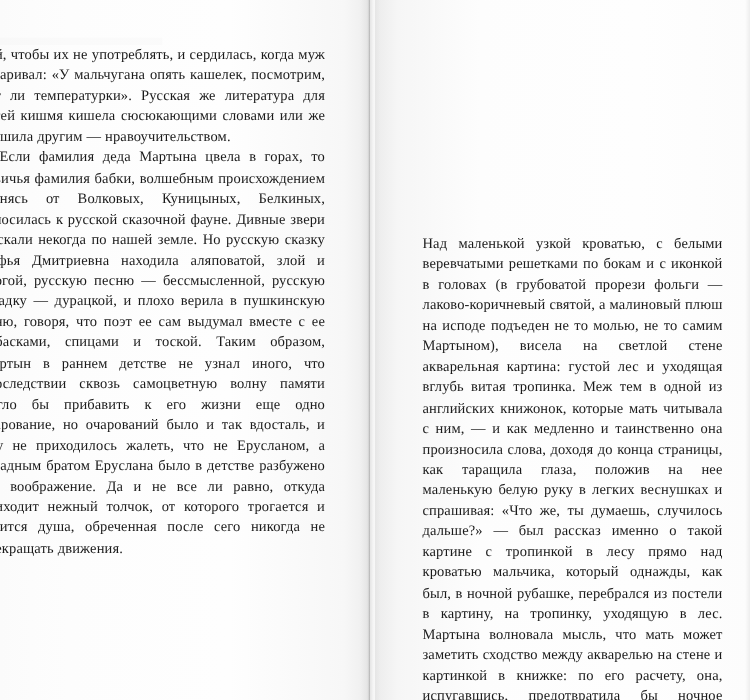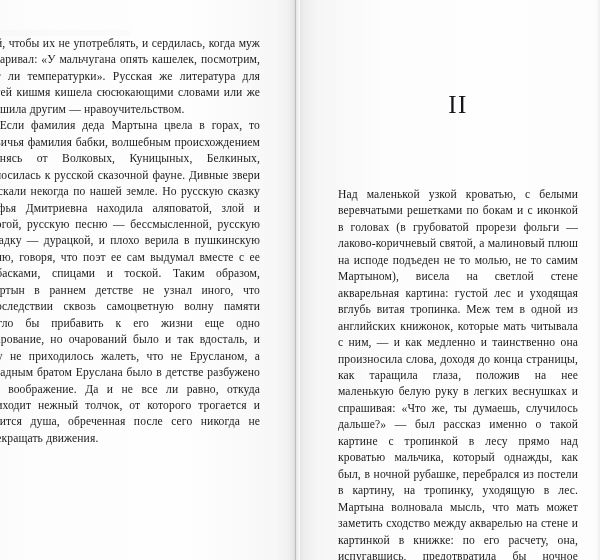--- a/index.html
+++ b/index.html
@@ -162,21 +162,20 @@
   <div class="page page-left"></div>
   <div class="page page-right"></div>
 
   <div class="scan-smudge"></div>
 
   <div class="textblock" id="left-text">
     <p>бой, чтобы их не употреблять, и сердилась, когда муж говаривал: «У мальчугана опять кашелек, посмотрим, нет ли температурки». Русская же литература для детей кишмя кишела сюсюкающими словами или же грешила другим — нравоучительством.</p>
     <p class="indent">Если фамилия деда Мартына цвела в горах, то девичья фамилия бабки, волшебным происхождением разнясь от Волковых, Куницыных, Белкиных, относилась к русской сказочной фауне. Дивные звери рыскали некогда по нашей земле. Но русскую сказку Софья Дмитриевна находила аляповатой, злой и убогой, русскую песню — бессмысленной, русскую загадку — дурацкой, и плохо верила в пушкинскую няню, говоря, что поэт ее сам выдумал вместе с ее побасками, спицами и тоской. Таким образом, Мартын в раннем детстве не узнал иного, что впоследствии сквозь самоцветную волну памяти могло бы прибавить к его жизни еще одно очарование, но очарований было и так вдосталь, и ему не приходилось жалеть, что не Ерусланом, а западным братом Еруслана было в детстве разбужено его воображение. Да и не все ли равно, откуда приходит нежный толчок, от которого трогается и катится душа, обреченная после сего никогда не прекращать движения.</p>
   </div>
 
-  <div class="chapter-number">II</div>
 
   <div class="textblock" id="right-text">
     <p>Над маленькой узкой кроватью, с белыми веревчатыми решетками по бокам и с иконкой в головах (в грубоватой прорези фольги — лаково-коричневый святой, а малиновый плюш на исподе подъеден не то молью, не то самим Мартыном), висела на светлой стене акварельная картина: густой лес и уходящая вглубь витая тропинка. Меж тем в одной из английских книжонок, которые мать читывала с ним, — и как медленно и таинственно она произносила слова, доходя до конца страницы, как таращила глаза, положив на нее маленькую белую руку в легких веснушках и спрашивая: «Что же, ты думаешь, случилось дальше?» — был рассказ именно о такой картине с тропинкой в лесу прямо над кроватью мальчика, который однажды, как был, в ночной рубашке, перебрался из постели в картину, на тропинку, уходящую в лес. Мартына волновала мысль, что мать может заметить сходство между акварелью на стене и картинкой в книжке: по его расчету, она, испугавшись, предотвратила бы ночное путешествие тем, что картину бы убрала, и потому</p>
   </div>
 
 
   <div class="gutter"></div>
   <div class="gutter-line"></div>
   <div class="edge-right"></div>
 

